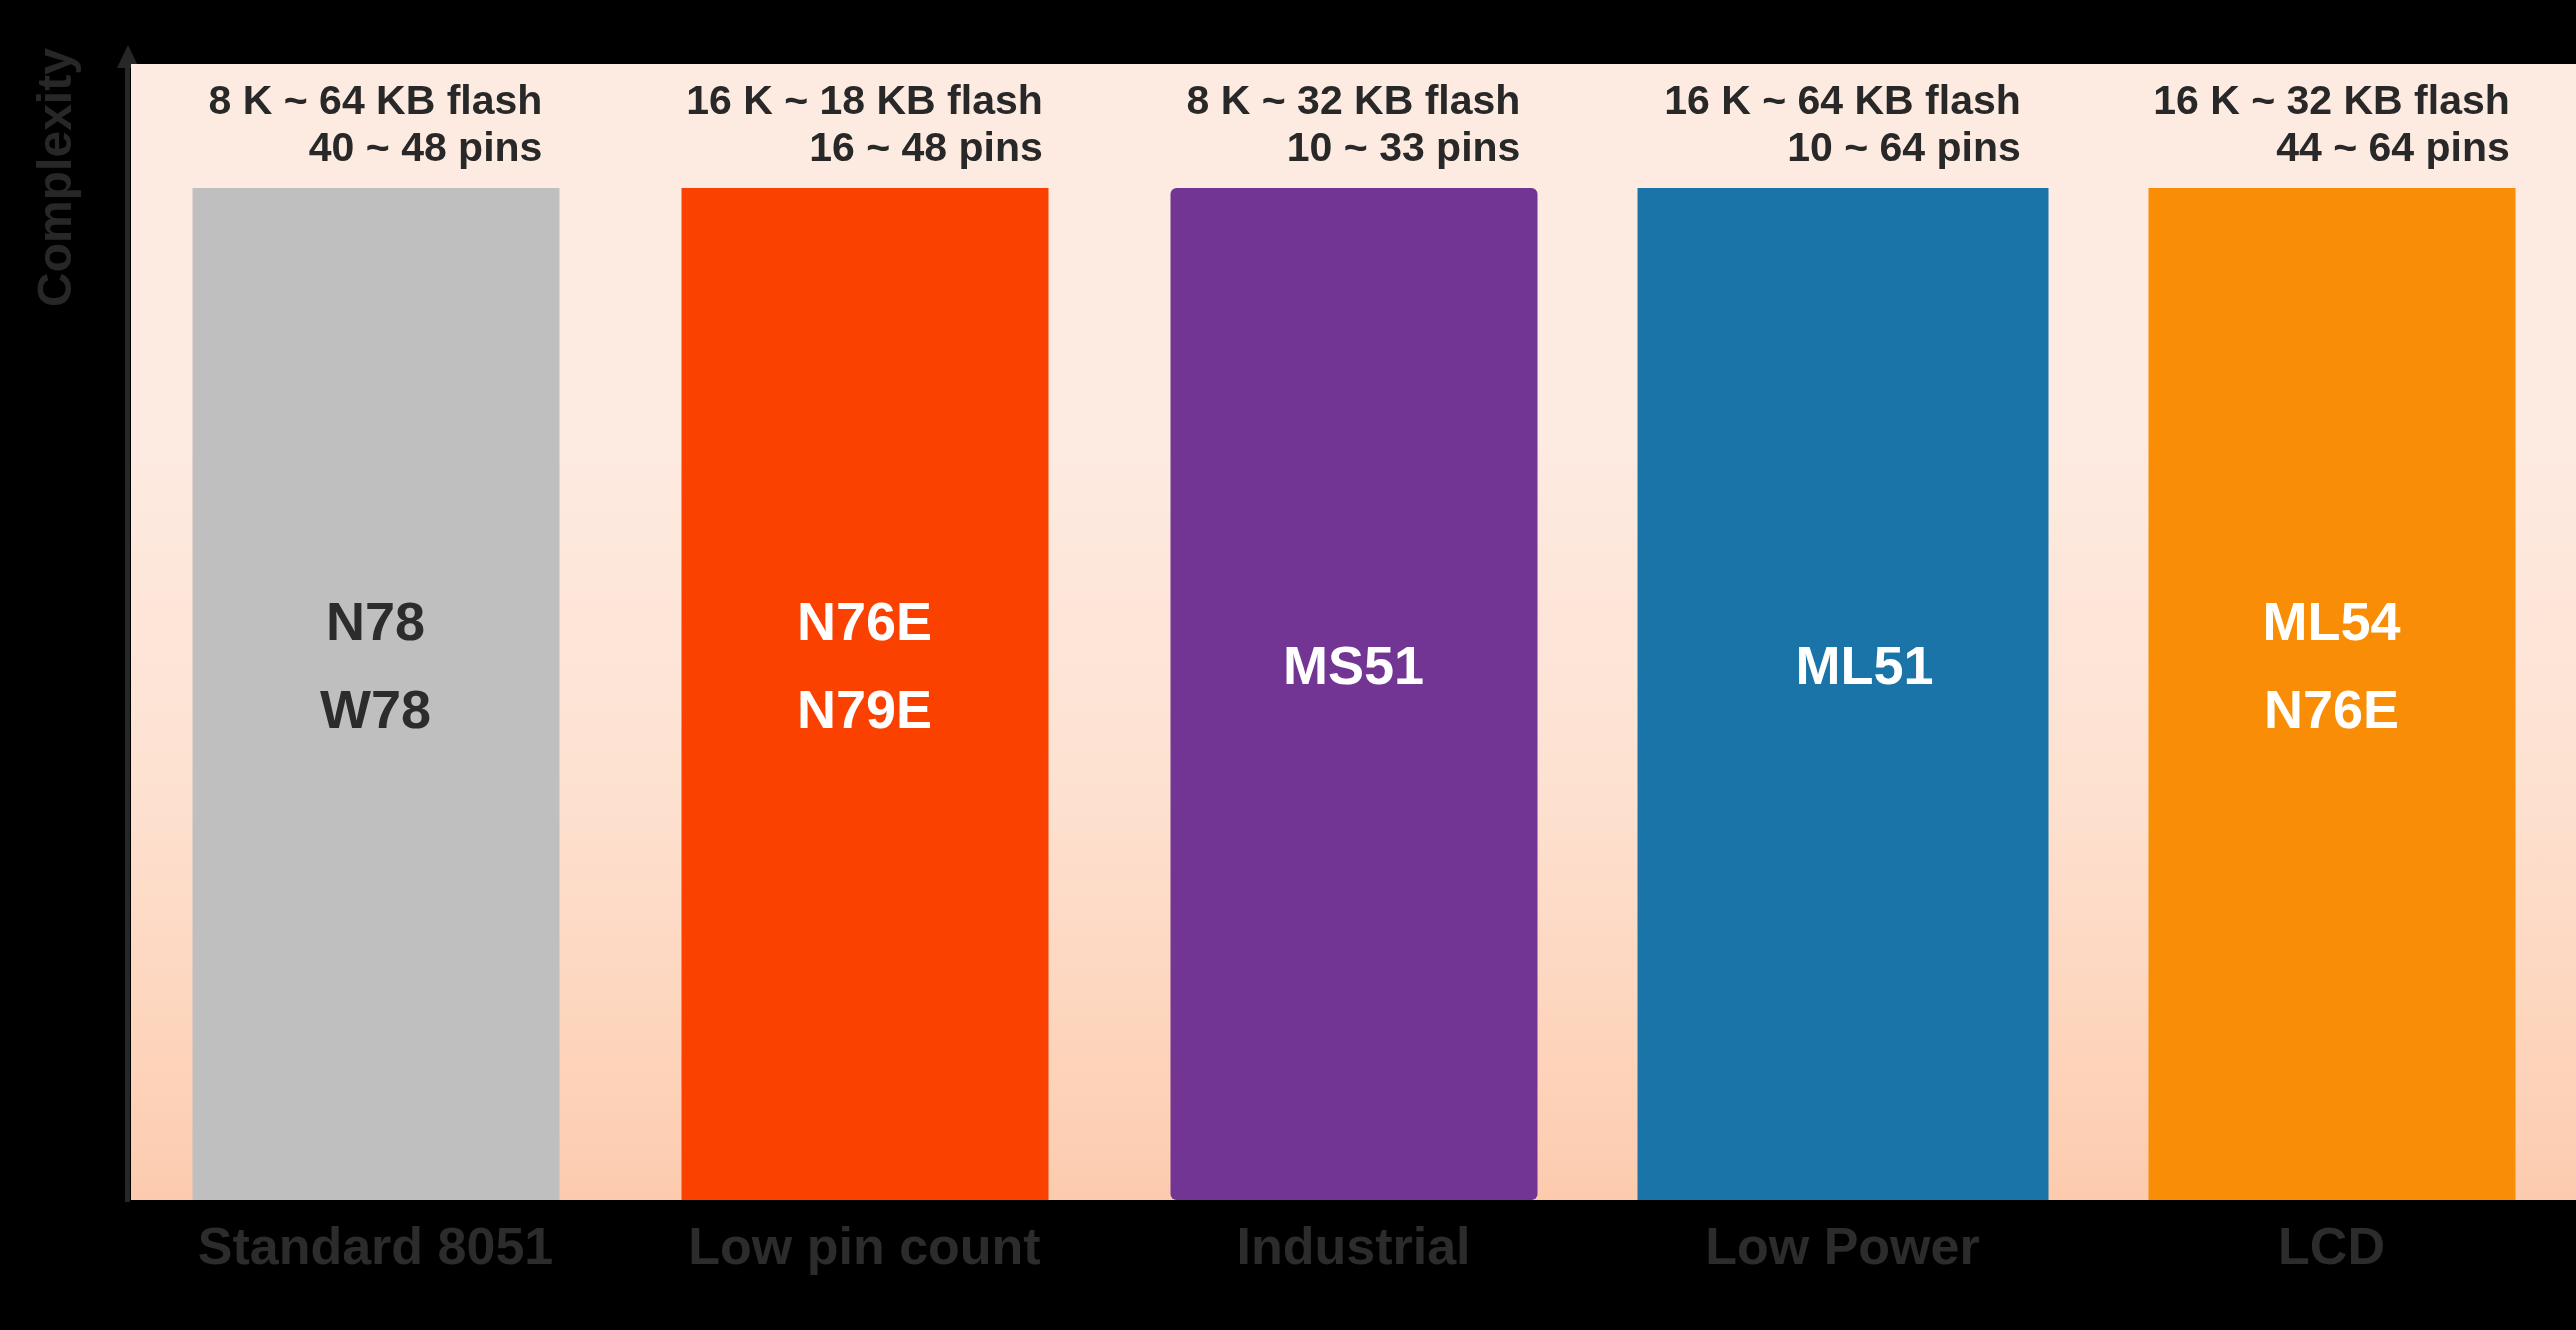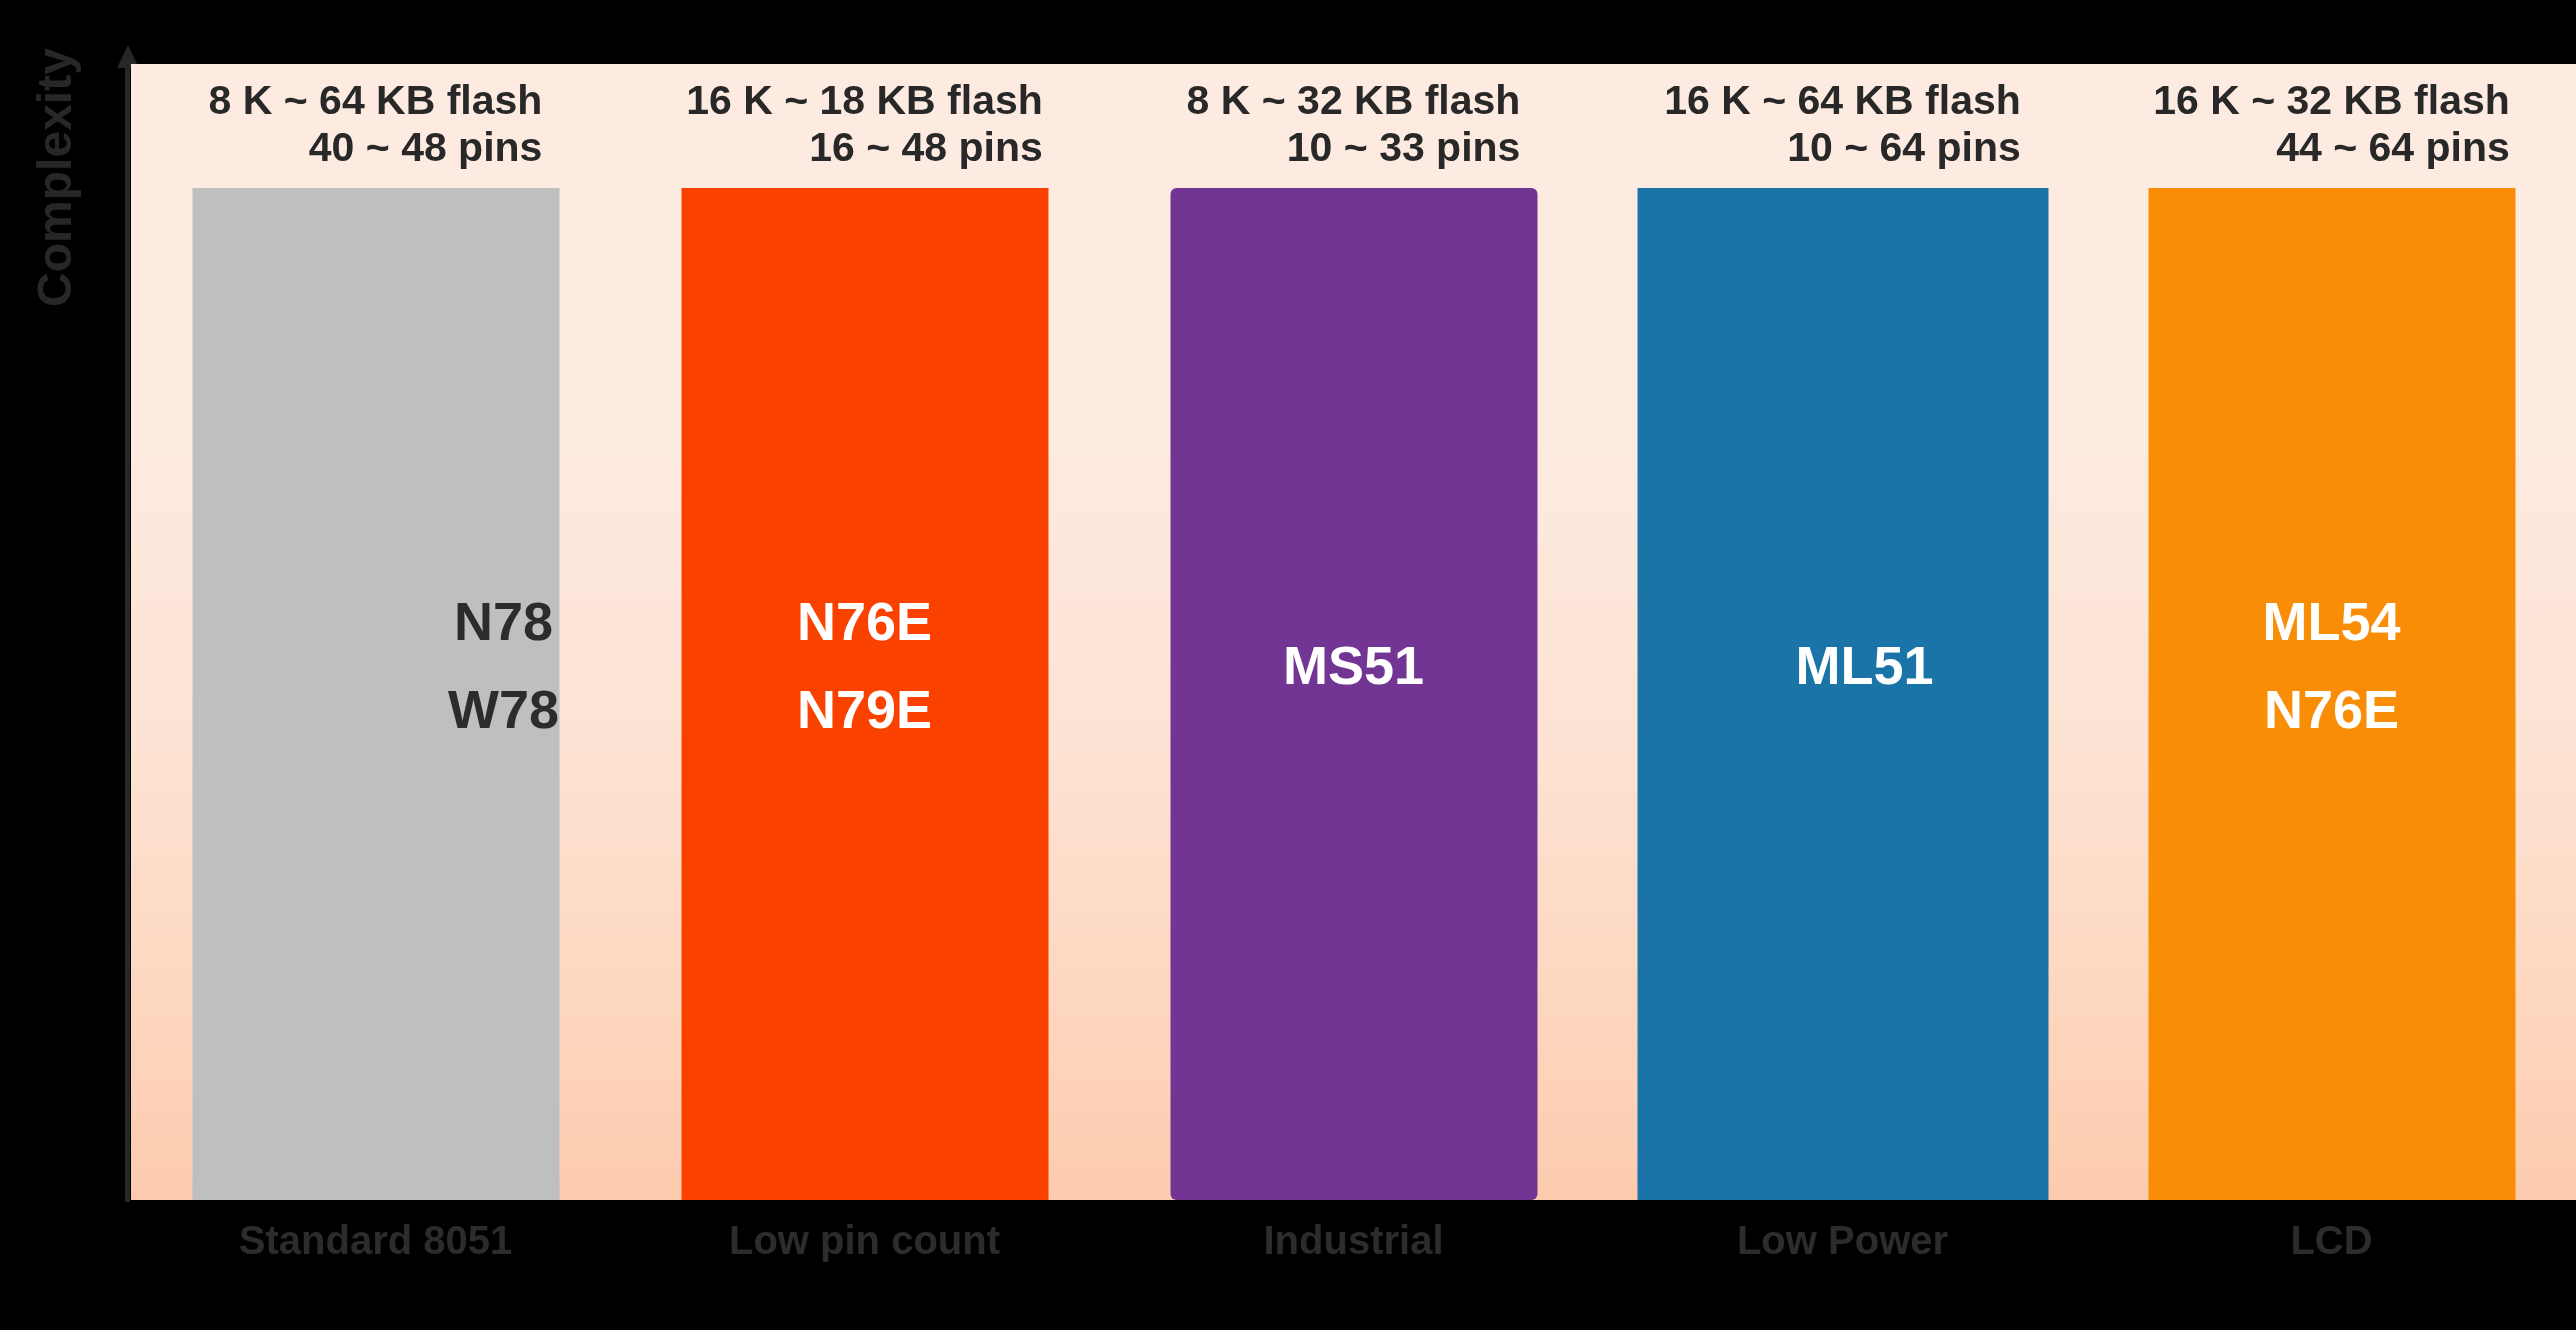--- a/index.html
+++ b/index.html
@@ -130,21 +130,21 @@
     flex-direction: row;
   }
   .category-cell {
     flex: 1 1 0;
     display: flex;
     align-items: flex-start;
     justify-content: center;
   }
   .category-label {
     color: #2c2c2c;
-    font-size: 40px;
+    font-size: 52px;
     font-weight: bold;
     white-space: nowrap;
     line-height: 1;
   }
 </style>
 </head>
 <body>
 
 <div id="axis-label-wrap">
   <div id="axis-label">Complexity</div>
@@ -154,21 +154,21 @@
 <div id="y-axis-line"></div>
 
 <div id="plot-area">
   <div id="columns">
 
     <div class="column">
       <div class="col-header">
         <span class="hdr-line">8 K ~ 64 KB flash</span>
         <span class="hdr-line">40 ~ 48 pins</span>
       </div>
-      <div class="bar" style="background:#BFBFBF;align-items:flex-end;">
+      <div class="bar" style="background:#BFBFBF;">
         <div class="bar-labels" style="color:#2c2c2c;">
           <span class="chip-line">N78</span>
           <span class="chip-line">W78</span>
         </div>
       </div>
     </div>
 
     <div class="column">
       <div class="col-header">
         <span class="hdr-line">16 K ~ 18 KB flash</span>

